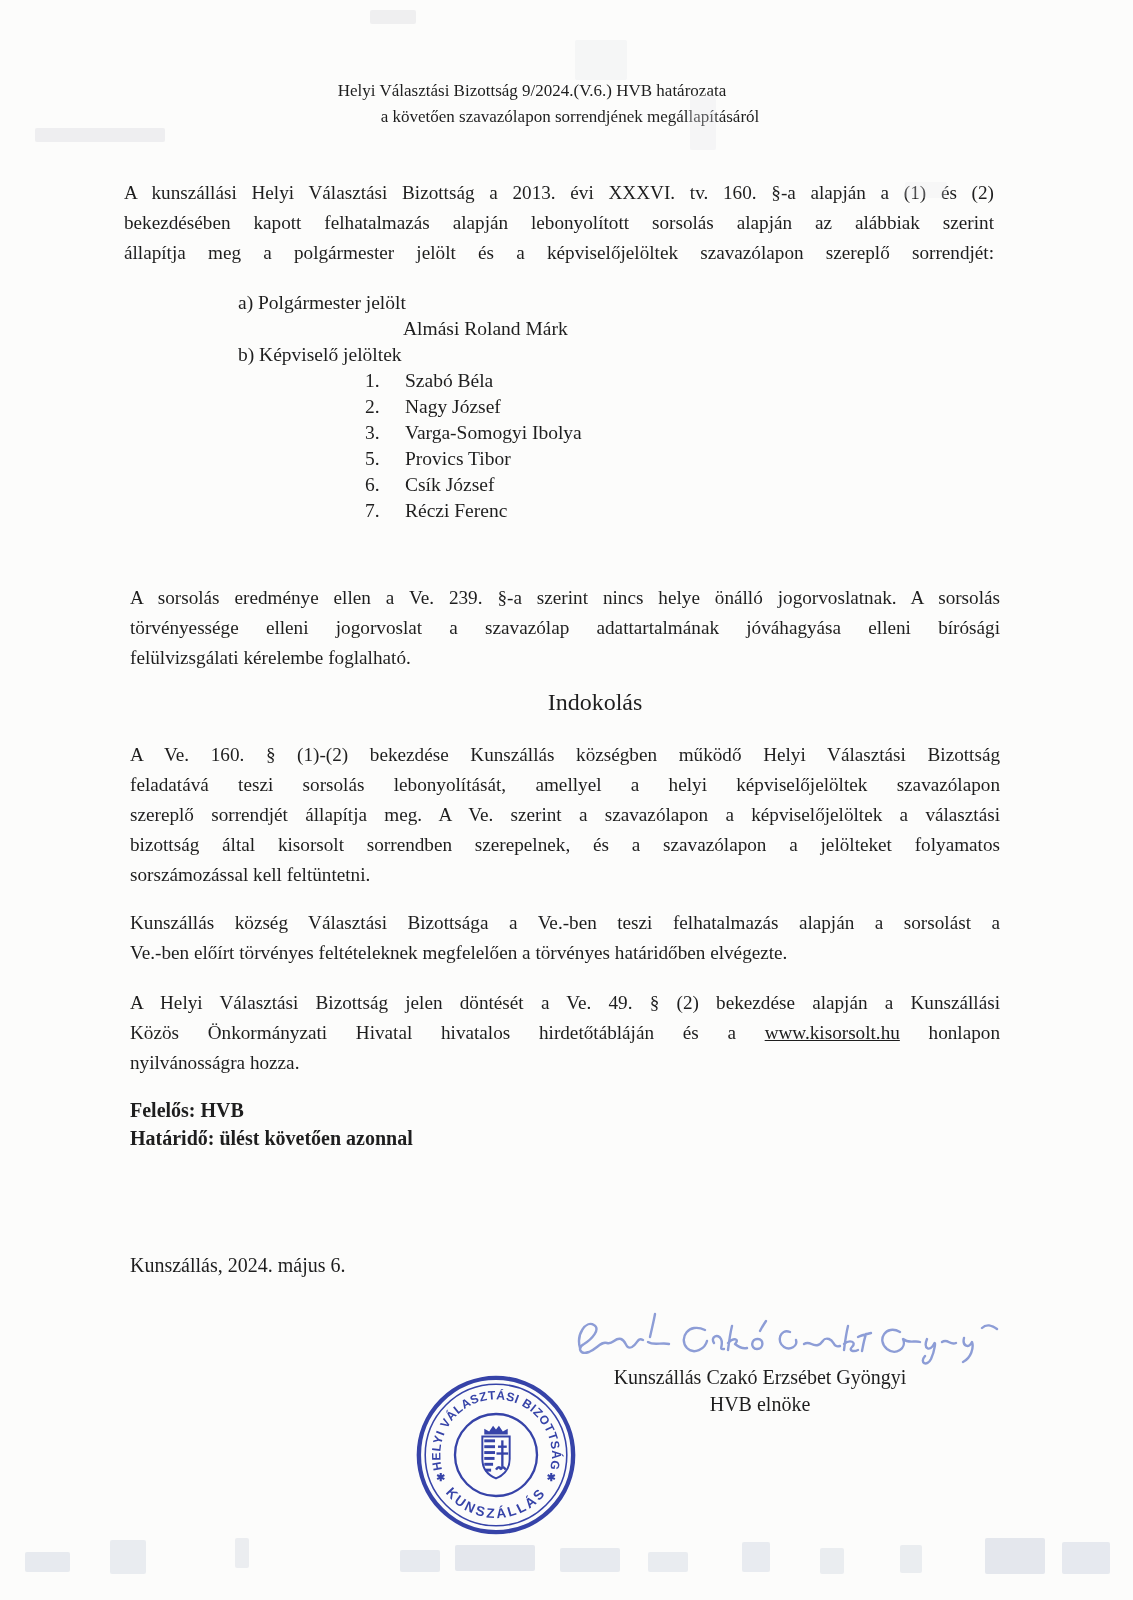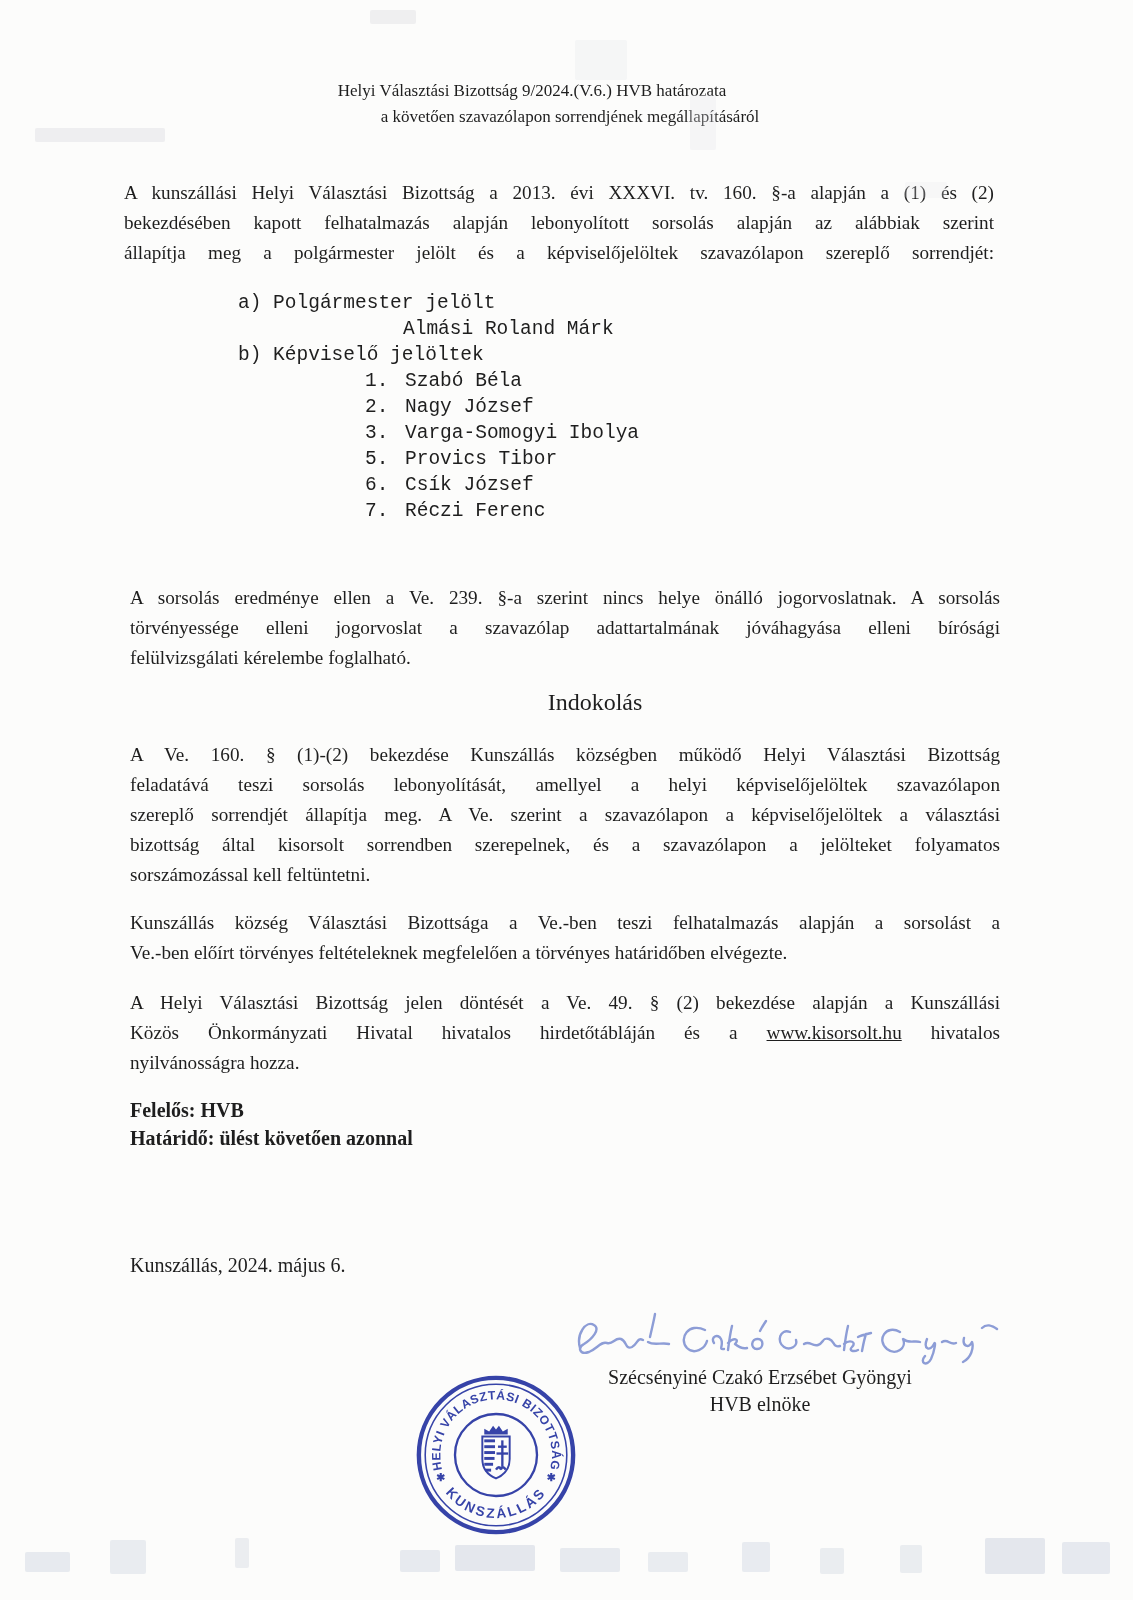--- a/index.html
+++ b/index.html
@@ -8,21 +8,21 @@
     background:#fcfcfb;overflow:hidden;
     font-family:"Liberation Serif", serif;color:#1e1e1e;
   }
   .abs{position:absolute;}
   .title-line{font-weight:normal;font-size:17px;line-height:26px;white-space:nowrap;transform:translateX(-50%);}
   .para{width:870px;font-size:19.2px;line-height:30px;}
   .pline{text-align:justify;text-align-last:justify;}
   .pline-last{text-align-last:auto;}
   .justify-all .pline-last{text-align-last:justify;}
   .u{text-decoration:underline;}
-  .cand{font-size:19.5px;line-height:26px;font-family:Liberation Mono, monospace;}
+  .cand{font-size:19.5px;line-height:26px;}
   .cand-mayor-name{padding-left:165px;}
   .cand-row{padding-left:127px;}
   .cand-num{display:inline-block;width:40px;}
   .center-heading{font-weight:normal;font-size:24px;line-height:28px;transform:translateX(-50%);white-space:nowrap;}
   .bold-block{font-weight:bold;font-size:20px;line-height:28px;}
   .date-line{font-size:20px;line-height:26px;}
   .sig-block{width:430px;text-align:center;font-size:20px;line-height:27px;}
   .noise{position:absolute;border-radius:2px;}
 </style>
 </head>
@@ -67,21 +67,21 @@
       <div class="pline">szereplő sorrendjét állapítja meg. A Ve. szerint a szavazólapon a képviselőjelöltek a választási</div>
       <div class="pline">bizottság által kisorsolt sorrendben szerepelnek, és a szavazólapon a jelölteket folyamatos</div>
       <div class="pline pline-last">sorszámozással kell feltüntetni.</div>
     </div>
   <div class="abs para" style="left:130px;top:908px;">
       <div class="pline">Kunszállás község Választási Bizottsága a Ve.-ben teszi felhatalmazás alapján a sorsolást a</div>
       <div class="pline pline-last">Ve.-ben előírt törvényes feltételeknek megfelelően a törvényes határidőben elvégezte.</div>
     </div>
   <div class="abs para" style="left:130px;top:988px;">
       <div class="pline">A Helyi Választási Bizottság jelen döntését a Ve. 49. § (2) bekezdése alapján a Kunszállási</div>
-      <div class="pline"><span>Közös Önkormányzati Hivatal hivatalos hirdetőtábláján és a </span><span class="u">www.kisorsolt.hu</span><span> hivatalos</span></div>
+      <div class="pline"><span>Közös Önkormányzati Hivatal hivatalos hirdetőtábláján és a </span><span class="u">www.kisorsolt.hu</span><span> honlapon</span></div>
       <div class="pline pline-last">nyilvánosságra hozza.</div>
     </div>
 
   <div class="abs bold-block" style="left:130px;top:1096px;">
     <div>Felelős: HVB</div>
     <div>Határidő: ülést követően azonnal</div>
   </div>
 
   <div class="abs date-line" style="left:130px;top:1252px;">Kunszállás, 2024. május 6.</div>
 
@@ -90,21 +90,21 @@
       <path d="M10,42 C6,28 16,14 24,19 C31,23 22,33 14,38 C7,42 10,49 19,46 C27,43 31,35 37,37 C43,39 45,31 51,33 C57,35 55,44 62,41 C68,38 67,31 73,34"></path>
       <path d="M80,31 C82,22 84,14 85,8"></path>
       <path d="M78,36 C84,40 92,36 99,38"></path>
       <path d="M135,24 C119,16 108,32 117,42 C124,49 135,43 137,35 M144,37 C140,31 148,27 151,33 C154,39 148,44 154,43 M162,20 C160,28 159,36 158,44 M158,37 C164,31 170,33 165,38 C170,42 173,43 177,42 M188,33 C181,32 180,43 187,43 C194,43 194,33 188,33 M190,25 C192,21 194,18 196,15"></path>
       <path d="M220,26 C210,22 206,36 214,41 C220,45 228,40 226,34 M234,38 C240,34 242,41 248,39 C254,37 252,31 259,33 C265,35 263,42 270,40 M278,20 C276,28 275,36 274,44 M274,38 C280,33 287,36 282,41 C278,45 284,46 288,44 M296,28 C294,34 293,40 292,45 M288,31 C292,29 297,28 301,27"></path>
       <path d="M330,26 C316,18 306,34 317,43 C326,50 337,42 333,33 C339,38 345,34 350,36 M357,33 C353,43 360,46 364,38 C366,34 365,44 361,53 C357,61 349,57 355,50 M372,36 C378,32 380,40 386,37 M394,32 C392,40 399,43 402,36 C404,42 401,52 393,56 M412,22 C416,18 422,19 427,23"></path>
     </g>
   </svg>
 
   <div class="abs sig-block" style="left:545px;top:1364px;">
-    <div>Szécsényiné Czakó Erzsébet Gyöngyi</div>
+    <div>Kunszállás Czakó Erzsébet Gyöngyi</div>
     <div>HVB elnöke</div>
   </div>
 
   <svg class="abs" style="left:413px;top:1372px;" width="166" height="166" viewBox="0 0 170 170">
     <defs>
       <path id="arcTop" d="M 29.94 99.75 A 57 57 0 1 1 140.06 99.75"></path>
       <path id="arcBottom" d="M 29.14 117.25 A 64.5 64.5 0 0 0 140.86 117.25"></path>
     </defs>
     <g stroke="#2c3aa4" fill="none" opacity="0.95">
       <circle cx="85" cy="85" r="79" stroke-width="4.5"></circle>

